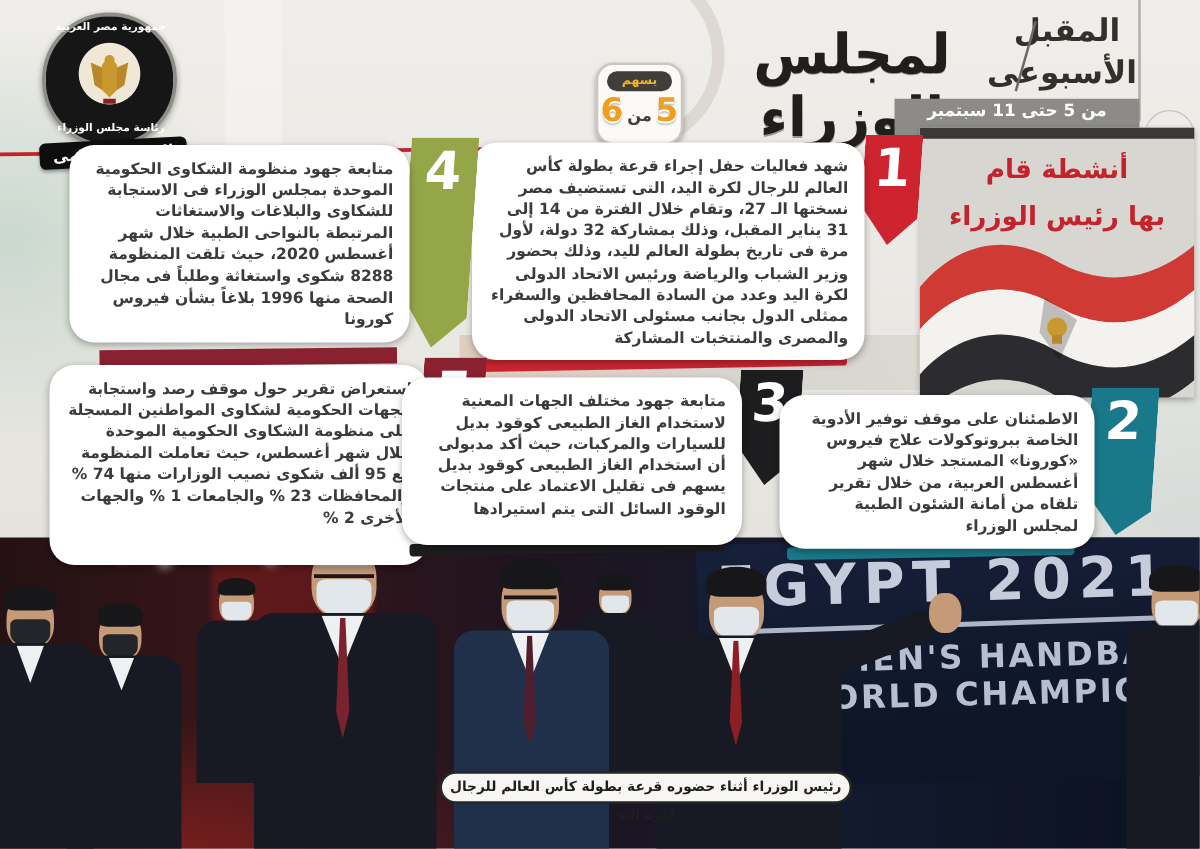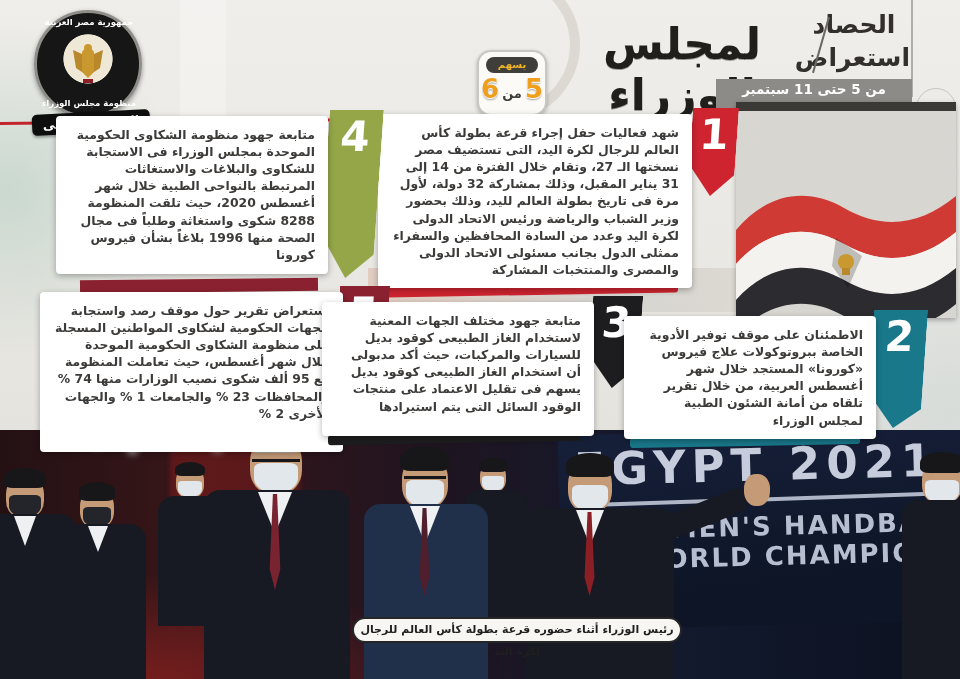--- a/index.html
+++ b/index.html
@@ -54,21 +54,21 @@
 
   
   .panel{position:absolute;left:736px;top:102px;width:220px;height:216px;background:#d8d6d1;
     box-shadow:0 2px 5px rgba(0,0,0,.3);z-index:4;overflow:hidden}
   .panel-bar{width:100%;height:9px;background:#3b3936}
   .panel-title{margin-top:10px;text-align:center;font-weight:bold;font-size:21px;color:#c4232b;line-height:1.35}
   .panel-flag{position:absolute;left:0;top:66px;width:220px;height:160px}
 
   
   .item{position:absolute;z-index:5}
-  .card{position:relative;z-index:2;background:#fff;border-radius:4px;box-shadow:0 2px 6px rgba(0,0,0,.3);
+  .card{position:relative;z-index:2;background:#fff;border-radius:20px;box-shadow:0 2px 6px rgba(0,0,0,.3);
     padding:10px 13px;font-weight:bold;font-size:12.4px;line-height:1.38;color:#3c3b39;text-align:right}
   .nbadge{position:absolute;z-index:1;top:-6px;display:flex;justify-content:center;align-items:flex-start;
     color:#fff;font-weight:bold;font-size:42px;padding-top:2px;transform:skewX(-4deg);
     clip-path:polygon(0 0,100% 0,100% 76%,50% 100%,0 64%)}
   .ribbon{position:absolute;z-index:1;height:10px;border-radius:3px;transform:rotate(-1deg)}
   .c-red{background:#cd2430}.c-teal{background:#19788a}.c-black{background:#1d1d1f}
   .c-green{background:#94a648}.c-maroon{background:#8a2130}
 
   .item1{left:378px;top:114px;width:314px}
   .item1 .card{min-height:150px}
@@ -130,50 +130,52 @@
 </head>
 <body>
 
 <div class="deco-vert"></div>
 <div class="deco-strip"></div>
 <div class="deco-circle"></div>
 <div class="swirl"></div>
 <div class="red-line"></div>
 
 <div class="vline"></div>
-<div class="hdr-small">الحصاد استعراض</div>
+<div class="hdr-small">المقبل الأسبوعى</div>
 <div class="diag"></div>
 <div class="hdr-big">لمجلس الوزراء</div>
 <div class="datebar">من 5 حتى 11 سبتمبر</div>
 
 <div class="pbadge">
   <div class="pbadge-top">يسهم</div>
   <div class="pbadge-nums">
     <span class="pbadge-num">5</span>
     <span class="pbadge-of">من</span>
     <span class="pbadge-num">6</span>
   </div>
 </div>
 
 <div class="logo">
   <div class="logo-circle"></div>
   <div class="logo-arc top">جمهورية مصر العربية</div>
-  <div class="logo-arc bot">منظومة مجلس الوزراء</div>
+  <div class="logo-arc bot">رئاسة مجلس الوزراء</div>
   <svg class="logo-eagle" viewBox="0 0 36 44">
     <path d="M18 2 L24 10 L24 30 L18 36 L12 30 L12 10 Z" fill="#c9992f"></path>
     <path d="M12 12 L3 8 L6 26 L12 30 Z" fill="#b8882a"></path>
     <path d="M24 12 L33 8 L30 26 L24 30 Z" fill="#b8882a"></path>
     <circle cx="18" cy="6" r="4" fill="#c9992f"></circle>
     <rect x="13" y="37" width="10" height="4" fill="#8c1f26"></rect>
   </svg>
   <div class="logo-banner">المركز الإعلامى</div>
 </div>
 
 <div class="panel">
   <div class="panel-bar"></div>
+  <div class="panel-title">أنشطة قام</div>
+  <div class="panel-title">بها رئيس الوزراء</div>
   <svg class="panel-flag" viewBox="0 0 220 160">
     <path d="M0,62 C30,26 70,18 108,40 C146,62 184,58 220,28 L220,64 C184,94 146,98 108,76 C70,54 30,62 0,96 Z" fill="#d03a34"></path>
     <path d="M0,96 C30,62 70,54 108,76 C146,98 184,94 220,64 L220,100 C184,130 146,134 108,112 C70,90 30,98 0,132 Z" fill="#f4f2ee"></path>
     <path d="M0,132 C30,98 70,90 108,112 C146,134 184,130 220,100 L220,136 C184,166 146,170 108,148 C70,126 30,134 0,168 Z" fill="#2c2b30"></path>
     <path d="M100,70 L126,88 L112,120 L96,98 Z" fill="rgba(0,0,0,.22)"></path>
     <circle cx="110" cy="94" r="8" fill="#c9992f"></circle>
     <rect x="106" y="100" width="8" height="7" fill="#b8882a"></rect>
   </svg>
 </div>
 

